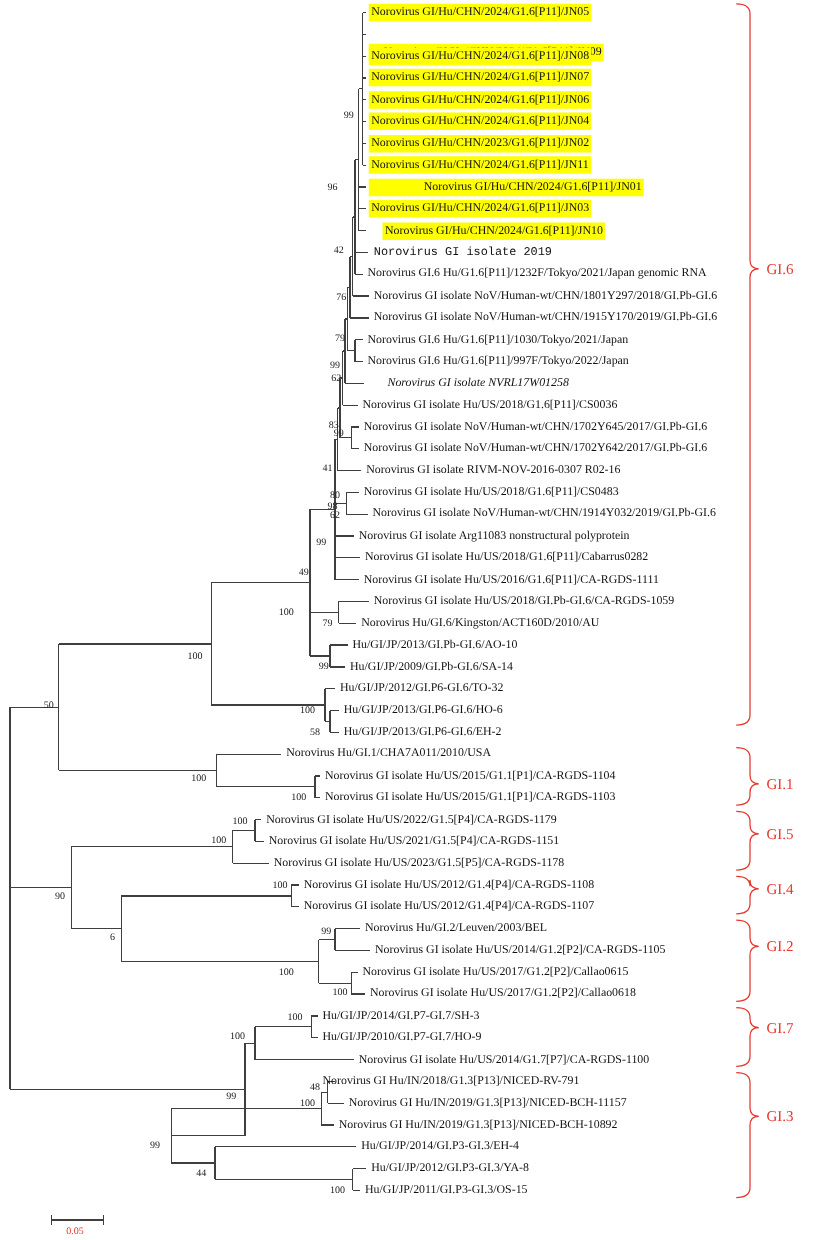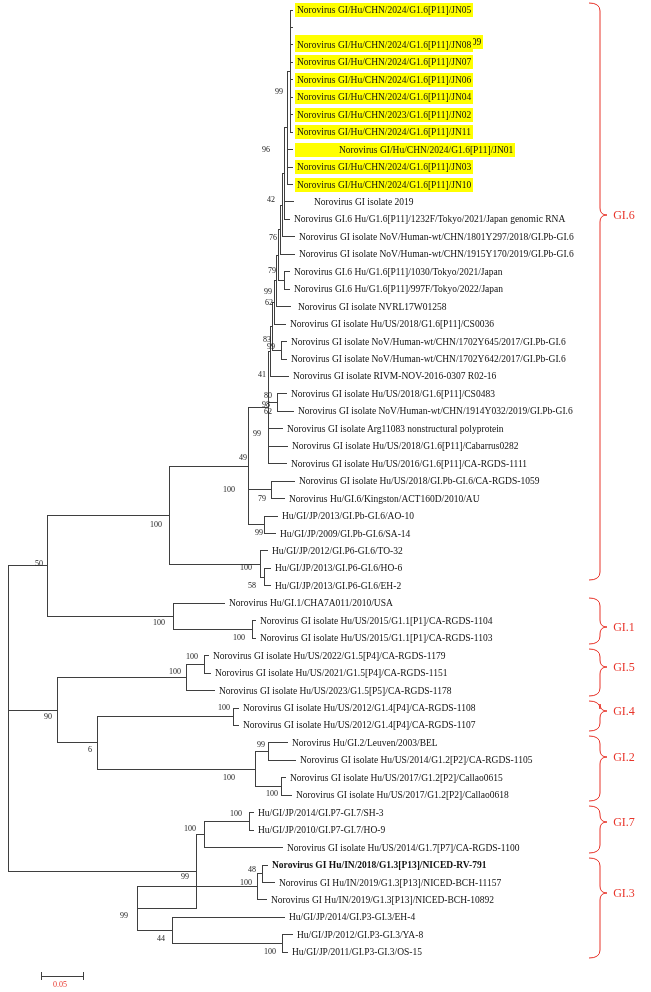--- a/index.html
+++ b/index.html
@@ -216,28 +216,28 @@
       <span class="taxon hl" style="left: 295px; top: 10px;">Norovirus GI/Hu/CHN/2024/G1.6[P11]/JN05</span>
       <span class="taxon hl" style="left: 295px; top: 42px; padding-left: 12px;">Norovirus GI/Hu/CHN/2024/G1.6[P11]/JN09</span>
       <span class="taxon hl" style="left: 295px; top: 44.9px;">Norovirus GI/Hu/CHN/2024/G1.6[P11]/JN08</span>
       <span class="taxon hl" style="left: 295px; top: 62.35px;">Norovirus GI/Hu/CHN/2024/G1.6[P11]/JN07</span>
       <span class="taxon hl" style="left: 295px; top: 79.8px;">Norovirus GI/Hu/CHN/2024/G1.6[P11]/JN06</span>
       <span class="taxon hl" style="left: 295px; top: 97.25px;">Norovirus GI/Hu/CHN/2024/G1.6[P11]/JN04</span>
       <span class="taxon hl" style="left: 295px; top: 114.7px;">Norovirus GI/Hu/CHN/2023/G1.6[P11]/JN02</span>
       <span class="taxon hl" style="left: 295px; top: 132.15px;">Norovirus GI/Hu/CHN/2024/G1.6[P11]/JN11</span>
       <span class="taxon hl" style="left: 295px; top: 149.6px; padding-left: 44px;">Norovirus GI/Hu/CHN/2024/G1.6[P11]/JN01</span>
       <span class="taxon hl" style="left: 295px; top: 167.05px;">Norovirus GI/Hu/CHN/2024/G1.6[P11]/JN03</span>
-      <span class="taxon hl" style="left: 295px; top: 184.5px;">Norovirus GI/Hu/CHN/2024/G1.6[P11]/JN10</span>
-      <span class="taxon" style="left: 312px; top: 201.95px;">Norovirus GI isolate 2019</span>
+      <span class="taxon hl" style="left: 306px; top: 184.5px;">Norovirus GI/Hu/CHN/2024/G1.6[P11]/JN10</span>
+      <span class="taxon" style="left: 297px; top: 201.95px; font-family: Liberation Mono, monospace;">Norovirus GI isolate 2019</span>
       <span class="taxon" style="left: 292px; top: 219.4px;">Norovirus GI.6 Hu/G1.6[P11]/1232F/Tokyo/2021/Japan genomic RNA</span>
       <span class="taxon" style="left: 297px; top: 236.85px;">Norovirus GI isolate NoV/Human-wt/CHN/1801Y297/2018/GI.Pb-GI.6</span>
       <span class="taxon" style="left: 297px; top: 254.3px;">Norovirus GI isolate NoV/Human-wt/CHN/1915Y170/2019/GI.Pb-GI.6</span>
       <span class="taxon" style="left: 292px; top: 271.75px;">Norovirus GI.6 Hu/G1.6[P11]/1030/Tokyo/2021/Japan</span>
       <span class="taxon" style="left: 292px; top: 289.2px;">Norovirus GI.6 Hu/G1.6[P11]/997F/Tokyo/2022/Japan</span>
-      <span class="taxon" style="left: 296px; top: 306.65px;">Norovirus GI isolate NVRL17W01258</span>
+      <span class="taxon" style="left: 308px; top: 306.65px; font-style: italic;">Norovirus GI isolate NVRL17W01258</span>
       <span class="taxon" style="left: 288px; top: 324.1px;">Norovirus GI isolate Hu/US/2018/G1.6[P11]/CS0036</span>
       <span class="taxon" style="left: 289px; top: 341.55px;">Norovirus GI isolate NoV/Human-wt/CHN/1702Y645/2017/GI.Pb-GI.6</span>
       <span class="taxon" style="left: 289px; top: 359px;">Norovirus GI isolate NoV/Human-wt/CHN/1702Y642/2017/GI.Pb-GI.6</span>
       <span class="taxon" style="left: 291px; top: 376.45px;">Norovirus GI isolate RIVM-NOV-2016-0307 R02-16</span>
       <span class="taxon" style="left: 289px; top: 393.9px;">Norovirus GI isolate Hu/US/2018/G1.6[P11]/CS0483</span>
       <span class="taxon" style="left: 296px; top: 411.35px;">Norovirus GI isolate NoV/Human-wt/CHN/1914Y032/2019/GI.Pb-GI.6</span>
       <span class="taxon" style="left: 285px; top: 428.8px;">Norovirus GI isolate Arg11083 nonstructural polyprotein</span>
       <span class="taxon" style="left: 290px; top: 446.25px;">Norovirus GI isolate Hu/US/2018/G1.6[P11]/Cabarrus0282</span>
       <span class="taxon" style="left: 289px; top: 463.7px;">Norovirus GI isolate Hu/US/2016/G1.6[P11]/CA-RGDS-1111</span>
       <span class="taxon" style="left: 297px; top: 481.15px;">Norovirus GI isolate Hu/US/2018/GI.Pb-GI.6/CA-RGDS-1059</span>
@@ -255,21 +255,21 @@
       <span class="taxon" style="left: 217px; top: 690.55px;">Norovirus GI isolate Hu/US/2023/G1.5[P5]/CA-RGDS-1178</span>
       <span class="taxon" style="left: 241px; top: 708px;">Norovirus GI isolate Hu/US/2012/G1.4[P4]/CA-RGDS-1108</span>
       <span class="taxon" style="left: 241px; top: 725.45px;">Norovirus GI isolate Hu/US/2012/G1.4[P4]/CA-RGDS-1107</span>
       <span class="taxon" style="left: 290px; top: 742.9px;">Norovirus Hu/GI.2/Leuven/2003/BEL</span>
       <span class="taxon" style="left: 298px; top: 760.35px;">Norovirus GI isolate Hu/US/2014/G1.2[P2]/CA-RGDS-1105</span>
       <span class="taxon" style="left: 288px; top: 777.8px;">Norovirus GI isolate Hu/US/2017/G1.2[P2]/Callao0615</span>
       <span class="taxon" style="left: 294px; top: 795.25px;">Norovirus GI isolate Hu/US/2017/G1.2[P2]/Callao0618</span>
       <span class="taxon" style="left: 256px; top: 812.7px;">Hu/GI/JP/2014/GI.P7-GI.7/SH-3</span>
       <span class="taxon" style="left: 256px; top: 830.15px;">Hu/GI/JP/2010/GI.P7-GI.7/HO-9</span>
       <span class="taxon" style="left: 285px; top: 847.6px;">Norovirus GI isolate Hu/US/2014/G1.7[P7]/CA-RGDS-1100</span>
-      <span class="taxon" style="left: 270px; top: 865.05px; font-weight: bold;">Norovirus GI Hu/IN/2018/G1.3[P13]/NICED-RV-791</span>
+      <span class="taxon" style="left: 256px; top: 865.05px;">Norovirus GI Hu/IN/2018/G1.3[P13]/NICED-RV-791</span>
       <span class="taxon" style="left: 277px; top: 882.5px;">Norovirus GI Hu/IN/2019/G1.3[P13]/NICED-BCH-11157</span>
       <span class="taxon" style="left: 269px; top: 899.95px;">Norovirus GI Hu/IN/2019/G1.3[P13]/NICED-BCH-10892</span>
       <span class="taxon" style="left: 287px; top: 917.4px;">Hu/GI/JP/2014/GI.P3-GI.3/EH-4</span>
       <span class="taxon" style="left: 295px; top: 934.85px;">Hu/GI/JP/2012/GI.P3-GI.3/YA-8</span>
       <span class="taxon" style="left: 290px; top: 952.3px;">Hu/GI/JP/2011/GI.P3-GI.3/OS-15</span>
     </div>
   <span id="scalebar-label" style="color: rgb(232, 53, 43); left: 53px; top: 980px;">0.05</span>
 </div>
 
 </body></html>

